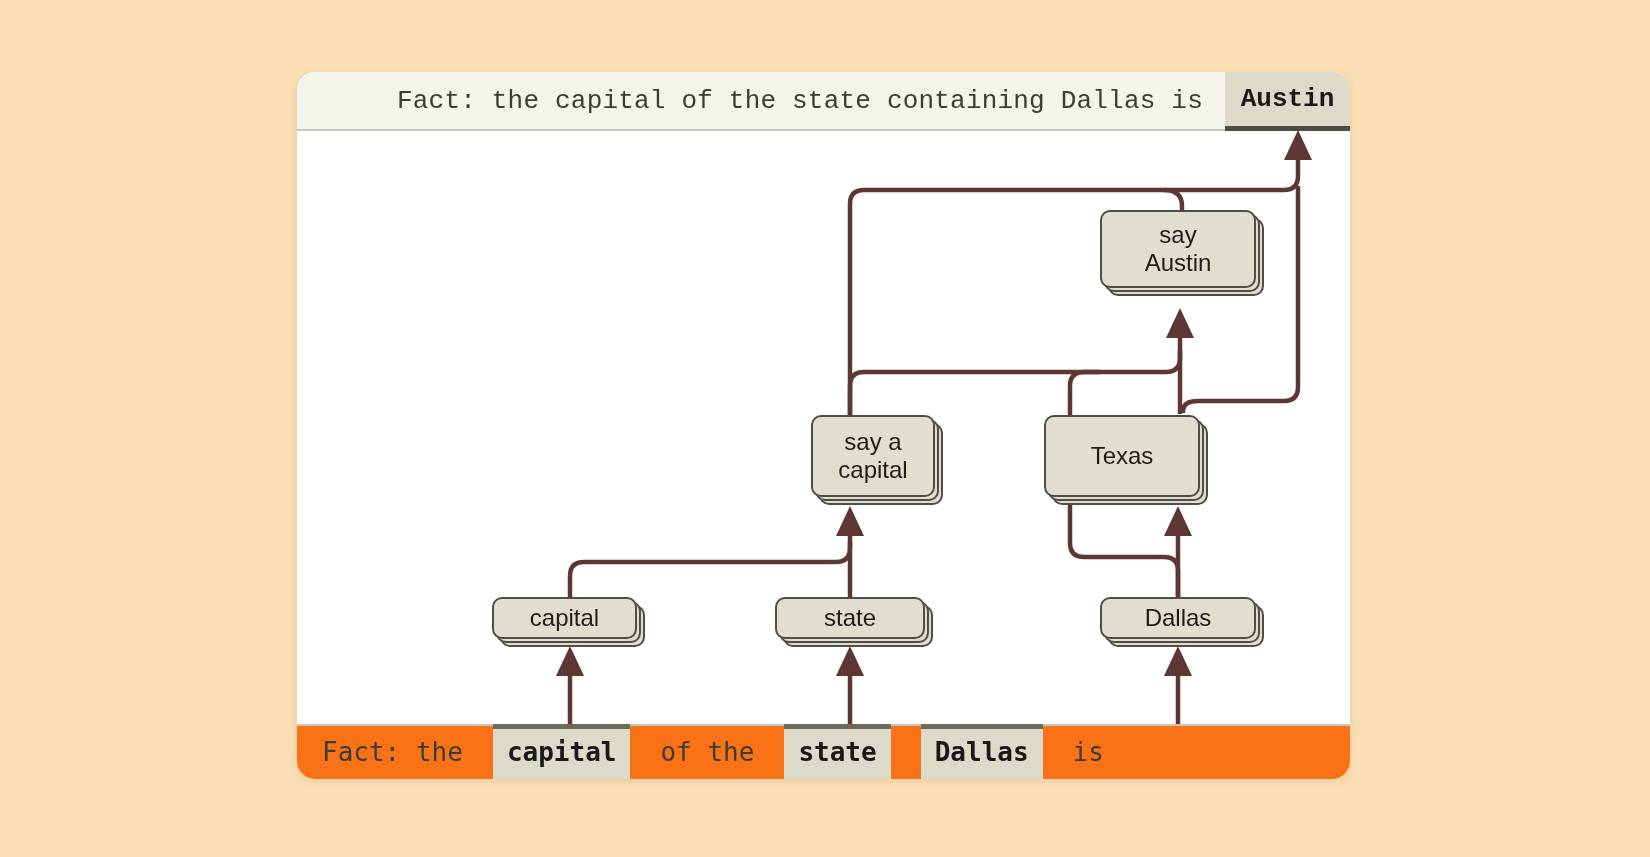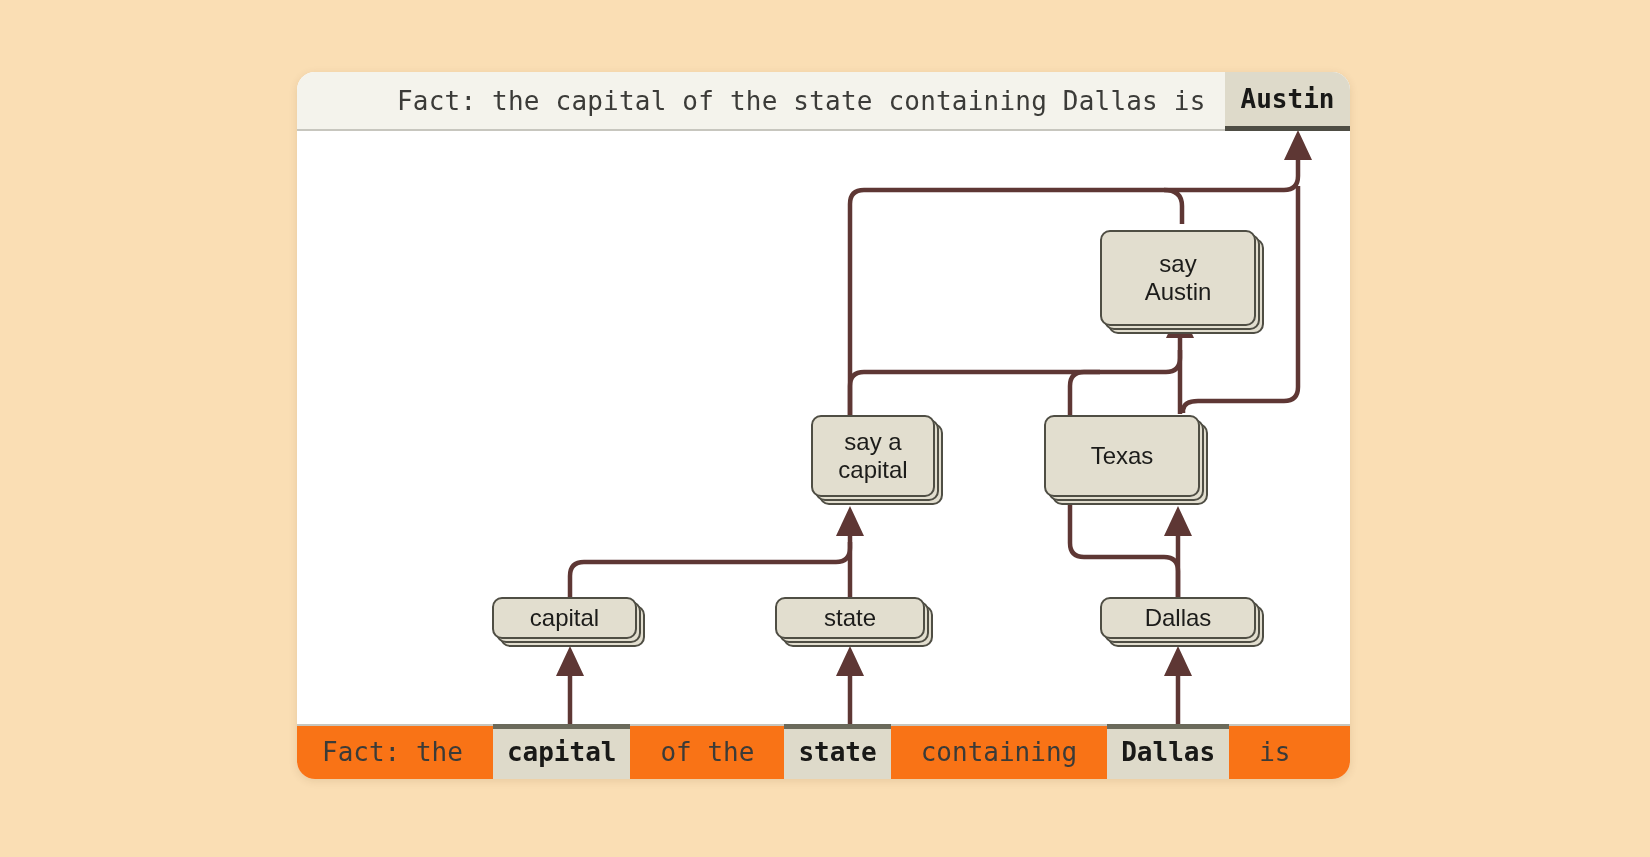--- a/index.html
+++ b/index.html
@@ -7,21 +7,21 @@
           font-family:"DejaVu Sans Mono","Liberation Mono",monospace;}
   .card{position:absolute;left:297px;top:72px;width:1053px;height:707px;background:#ffffff;
         border-radius:18px;box-shadow:0 2px 8px rgba(90,60,20,.12);}
   
   svg.wires{position:absolute;left:0;top:0;width:1650px;height:857px;z-index:1;pointer-events:none;}
   .wire{fill:none;stroke:#5e3734;stroke-width:4.5px;}
   .head{fill:#5e3734;stroke:none;}
   
   .topbar{position:absolute;left:297px;top:72px;width:1053px;height:57px;z-index:3;
           background:#f4f3ec;border-bottom:2px solid #c7c6be;box-sizing:content-box;
-          border-radius:18px 18px 0 0;display:flex;align-items:center;}
+          border-radius:18px 18px 0 0;display:flex;align-items:center;font-family:Liberation Mono, monospace;}
   .topbar .prompt{padding-left:100px;font-size:26px;letter-spacing:.2px;color:#3b3b38;white-space:pre;}
   .out-token{position:absolute;right:0;top:0;height:59px;width:125px;box-sizing:border-box;
              background:#dedaca;border-bottom:5px solid #4e4d44;border-radius:0 18px 0 0;
              display:flex;align-items:center;justify-content:center;
              font-weight:bold;font-size:26px;color:#191917;}
   
   .bottombar{position:absolute;left:297px;top:724px;width:1053px;height:55px;z-index:3;
              background:#f97316;border-radius:0 0 18px 18px;box-sizing:border-box;
              display:flex;align-items:stretch;column-gap:30px;padding-left:25px;overflow:hidden;}
   .bottombar::before{content:"";position:absolute;left:0;top:0;width:100%;height:2px;background:#c7c6be;z-index:0;}
@@ -33,21 +33,21 @@
   .node{position:absolute;z-index:2;}
   .node .layer{position:absolute;left:0;top:0;width:100%;height:100%;background:#e2decf;
                border:2.5px solid #4f4e44;border-radius:10px;box-sizing:border-box;}
   .node .l2{transform:translate(8px,8px);}
   .node .l1{transform:translate(4px,4px);}
   .node .face{position:absolute;left:0;top:0;width:100%;height:100%;background:#e2decf;
               border:2.5px solid #4f4e44;border-radius:10px;box-sizing:border-box;
               display:flex;flex-direction:column;align-items:center;justify-content:center;
               font-family:"Liberation Sans","DejaVu Sans",sans-serif;font-size:24px;
               line-height:1.15;color:#1c1c1a;}
-  #n-say-austin{left:1100px;top:230px;width:156px;height:96px;}
+  #n-say-austin{left:1100px;top:210px;width:156px;height:78px;}
   #n-texas{left:1044px;top:415px;width:156px;height:82px;}
   #n-say-a-capital{left:811px;top:415px;width:124px;height:82px;}
   #n-capital{left:492px;top:597px;width:145px;height:42px;}
   #n-state{left:775px;top:597px;width:150px;height:42px;}
   #n-dallas{left:1100px;top:597px;width:156px;height:42px;}
 </style>
 </head>
 <body>
 
 <div id="canvas">
@@ -136,18 +136,17 @@
   <div class="topbar">
     <span class="prompt">Fact: the capital of the state containing Dallas is</span>
     <div class="out-token">Austin</div>
   </div>
 
   <div class="bottombar">
     <span class="seg">Fact: the</span>
     <span class="seg hl">capital</span>
     <span class="seg">of the</span>
     <span class="seg hl">state</span>
-    <span class="seg">containing</span>
     <span class="seg hl">Dallas</span>
     <span class="seg">is</span>
   </div>
 
 </div>
 
 </body></html>

